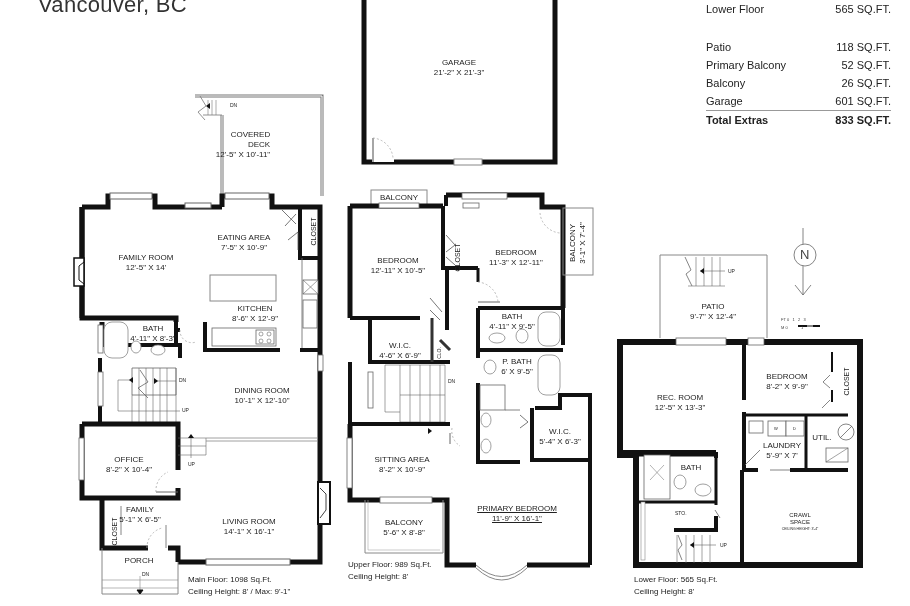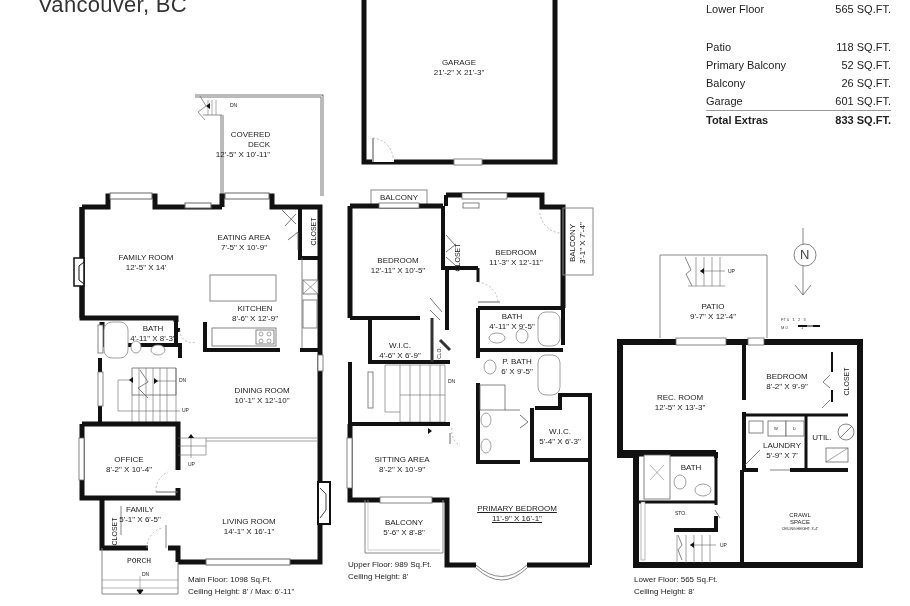--- a/index.html
+++ b/index.html
@@ -323,27 +323,27 @@
 <div class="abs" style="left:188px;top:461px;font-size:5px;">UP</div>
 <div class="lbl" style="left:249px;top:497px;margin-top:20px;">
   <span class="n">LIVING ROOM</span>
   <span class="d">14'-1" X 16'-1"</span>
 </div>
 <div class="lbl" style="left:140px;top:505px;">
   <span class="n">FAMILY</span>
   <span class="d">5'-1" X 6'-5"</span>
 </div>
 <div class="vlbl" style="left:100px;top:528px;transform:rotate(-90deg);">CLOSET</div>
-<div class="lbl" style="left:139px;top:556px;font-family:Liberation Mono, monospace;">
+<div class="lbl" style="left:139px;top:556px;">
   <span class="n">PORCH</span>
 </div>
 <div class="abs" style="left:142px;top:571px;font-size:5px;">DN</div>
 <div class="note" style="left:188px;top:574px;">
   <div>Main Floor: 1098 Sq.Ft.</div>
-  <div>Ceiling Height: 8' / Max: 6'-11"</div>
+  <div>Ceiling Height: 8' / Max: 9'-1"</div>
 </div>
 
 <div class="lbl" style="left:399px;top:193px;">
   <span class="n">BALCONY</span>
 </div>
 <div class="lbl" style="left:398px;top:256px;">
   <span class="n">BEDROOM</span>
   <span class="d">12'-11" X 10'-5"</span>
 </div>
 <div class="vlbl" style="left:443px;top:254px;transform:rotate(-90deg);">CLOSET</div>

